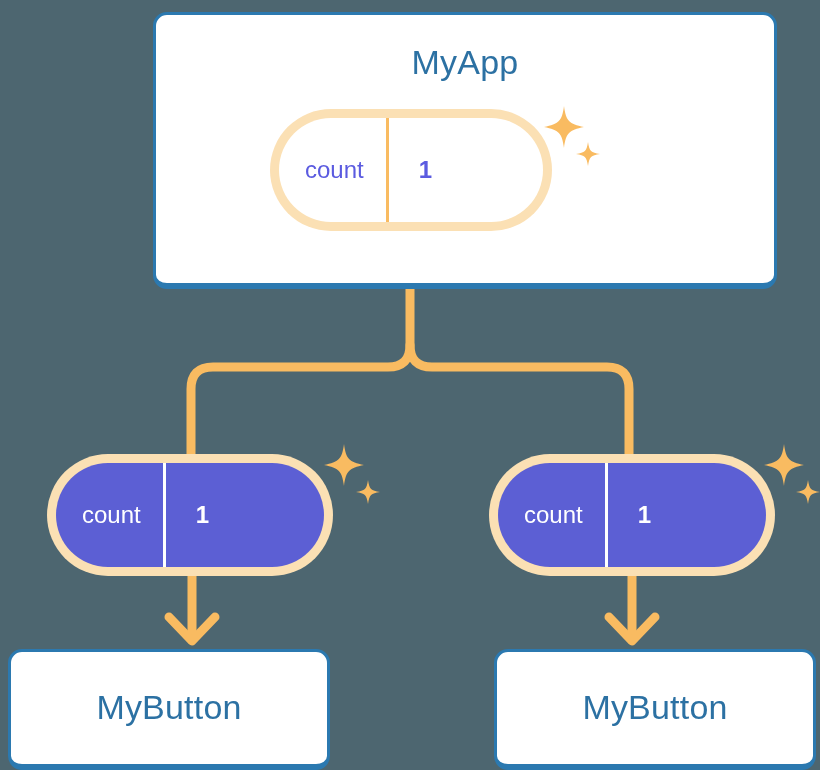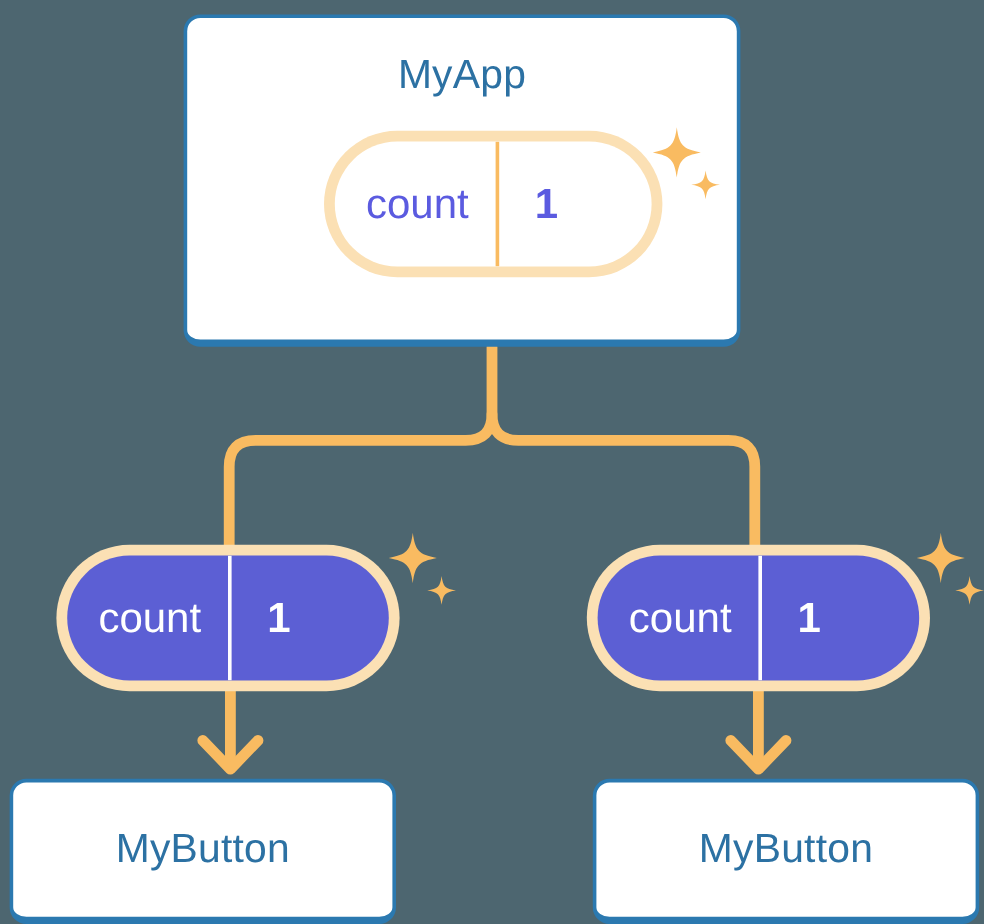--- a/index.html
+++ b/index.html
@@ -44,21 +44,21 @@
     font-size: 34px;
     font-weight: 400;
     text-align: center;
     letter-spacing: 0.2px;
     white-space: nowrap;
   }
 
   #card-myapp {
     left: 153px;
     top: 12px;
-    width: 464px;
+    width: 624px;
     height: 277px;
   }
   #card-myapp .card-title {
     margin-top: 28px;
   }
 
   #card-mybutton-left {
     left: 8px;
     top: 649px;
     width: 322px;
@@ -93,21 +93,21 @@
     align-items: stretch;
     overflow: hidden;
   }
   .pill-inner {
     border-color: #f9bb61;
   }
   .pill-cell {
     display: flex;
     align-items: center;
     justify-content: center;
-    font-size: 35px;
+    font-size: 24px;
     line-height: 1;
     white-space: nowrap;
   }
   .pill-key {
     flex: 0 0 auto;
     padding: 0 18px;
   }
   .pill-val {
     flex: 0 0 auto;
     padding: 0 20px;

